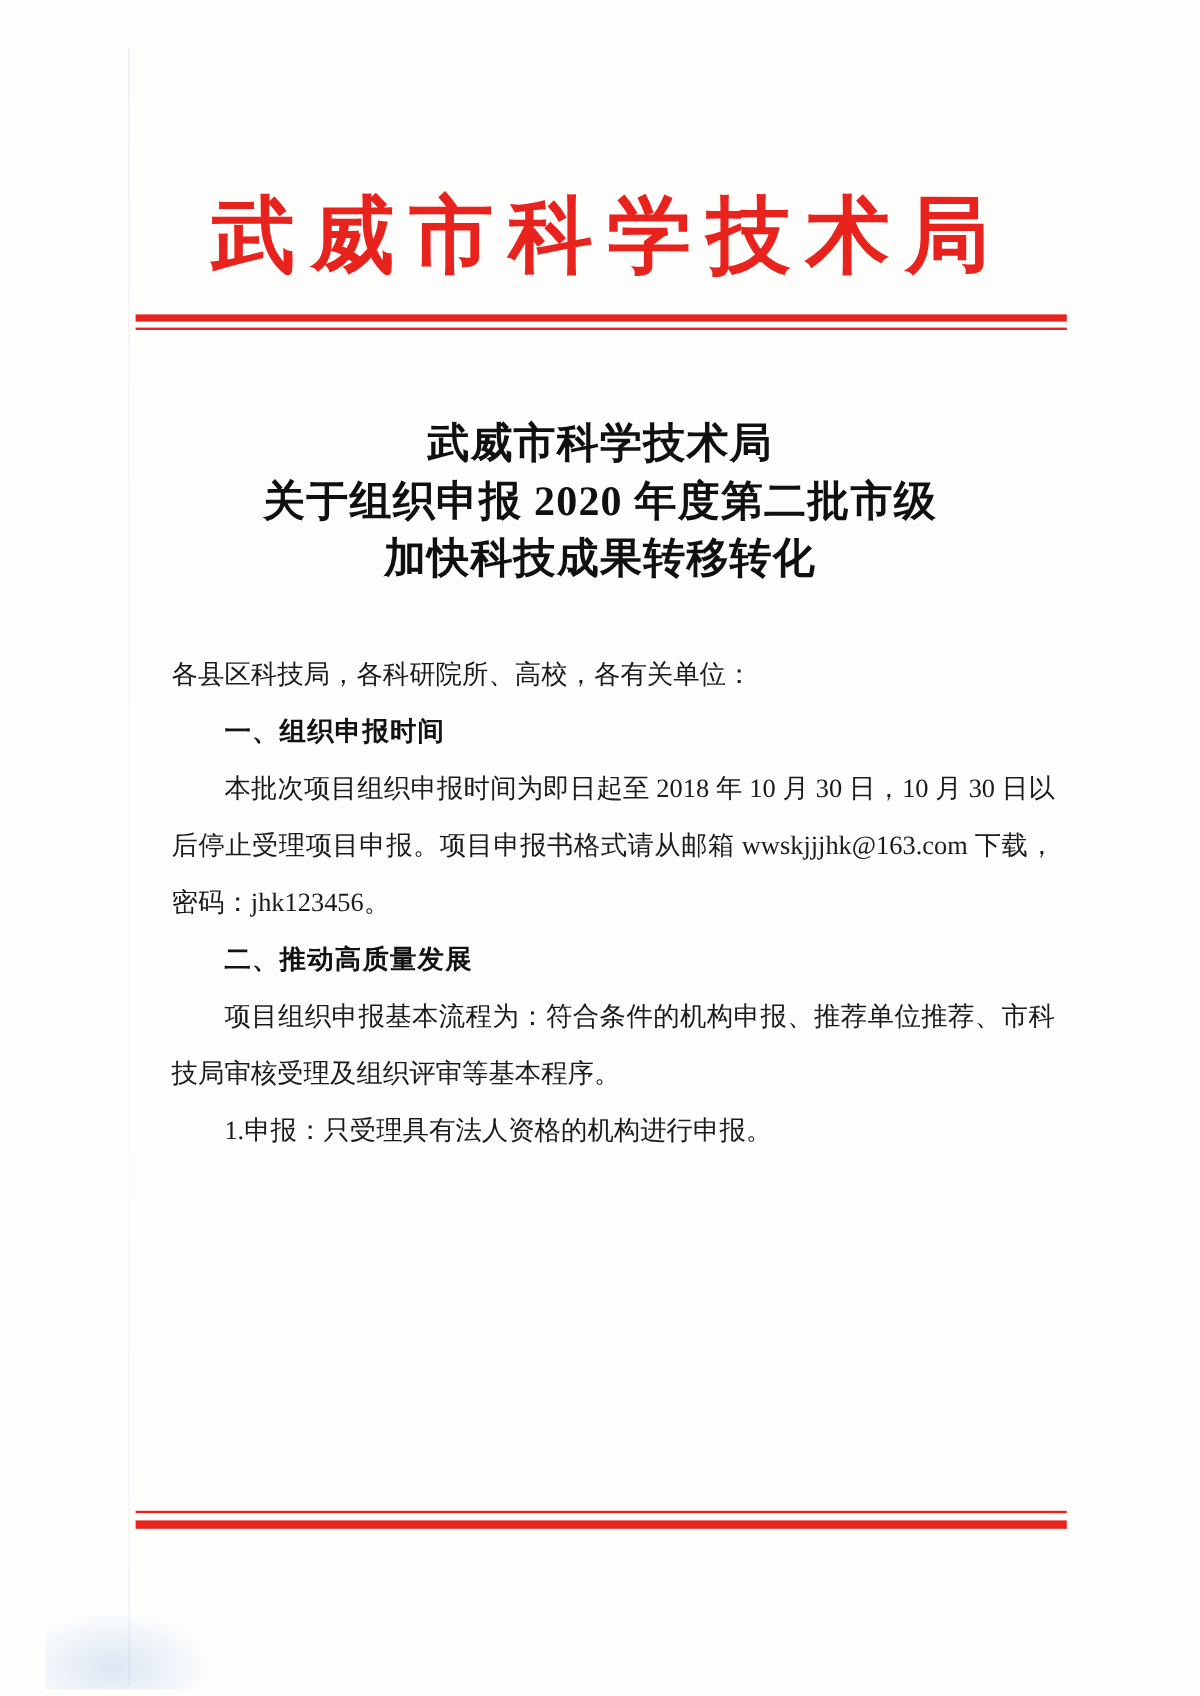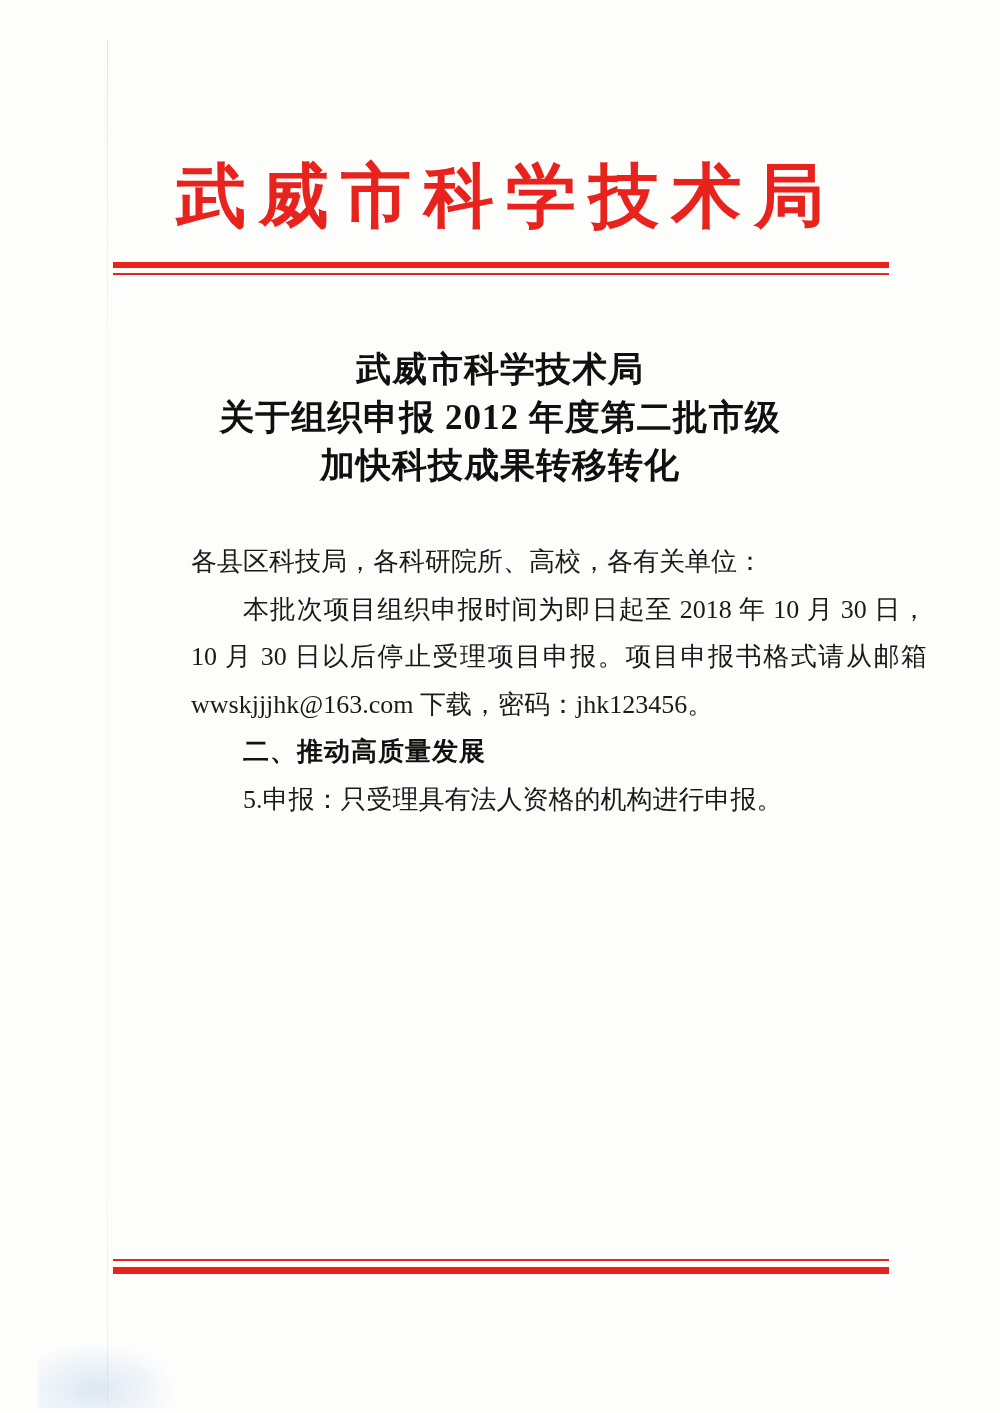--- a/index.html
+++ b/index.html
@@ -36,23 +36,22 @@
   .rule-bottom-thick { top:1267px; height:7px; }
   
   .doc-title {
     position:absolute; top:346px; left:0; width:1000px;
     text-align:center; font-size:35px; font-weight:bold;
     line-height:48px; letter-spacing:1px; color:#101010;
   }
   
   .body-text {
     position:absolute; top:538px; left:143px; width:736px;
-    font-size:26px; line-height:47.5px; color:var(--ink);
+    font-size:22px; line-height:47.5px; color:var(--ink);
     text-align:justify;
-    margin-left:48px;
   }
   .body-text p { margin:0; text-indent:2em; }
   .body-text p.salutation { text-indent:0; }
   .body-text p.section-heading {
     font-family:"Liberation Sans","DejaVu Sans",sans-serif;
     font-weight:bold; color:#111111; letter-spacing:1px;
   }
 </style>
 </head>
 <body>
@@ -62,27 +61,29 @@
   <div class="scan-line-left"></div>
   <div class="scan-smudge"></div>
 
   <div class="agency-name">武威市科学技术局</div>
 
   <div class="rule rule-top-thick"></div>
   <div class="rule rule-top-thin"></div>
 
   <div class="doc-title">
     <div>武威市科学技术局</div>
-    <div>关于组织申报 2012 年度第二批市级</div>
+    <div>关于组织申报 2020 年度第二批市级</div>
     <div>加快科技成果转移转化</div>
   </div>
 
   <div class="body-text">
     <p class="salutation">各县区科技局，各科研院所、高校，各有关单位：</p>
+    <p class="section-heading">一、组织申报时间</p>
     <p>本批次项目组织申报时间为即日起至 2018 年 10 月 30 日，10 月 30 日以后停止受理项目申报。项目申报书格式请从邮箱 wwskjjjhk@163.com 下载，密码：jhk123456。</p>
     <p class="section-heading">二、推动高质量发展</p>
-    <p>5.申报：只受理具有法人资格的机构进行申报。</p>
+    <p>项目组织申报基本流程为：符合条件的机构申报、推荐单位推荐、市科技局审核受理及组织评审等基本程序。</p>
+    <p>1.申报：只受理具有法人资格的机构进行申报。</p>
   </div>
 
   <div class="rule rule-bottom-thin"></div>
   <div class="rule rule-bottom-thick"></div>
 
 </div>
 
 </body></html>

